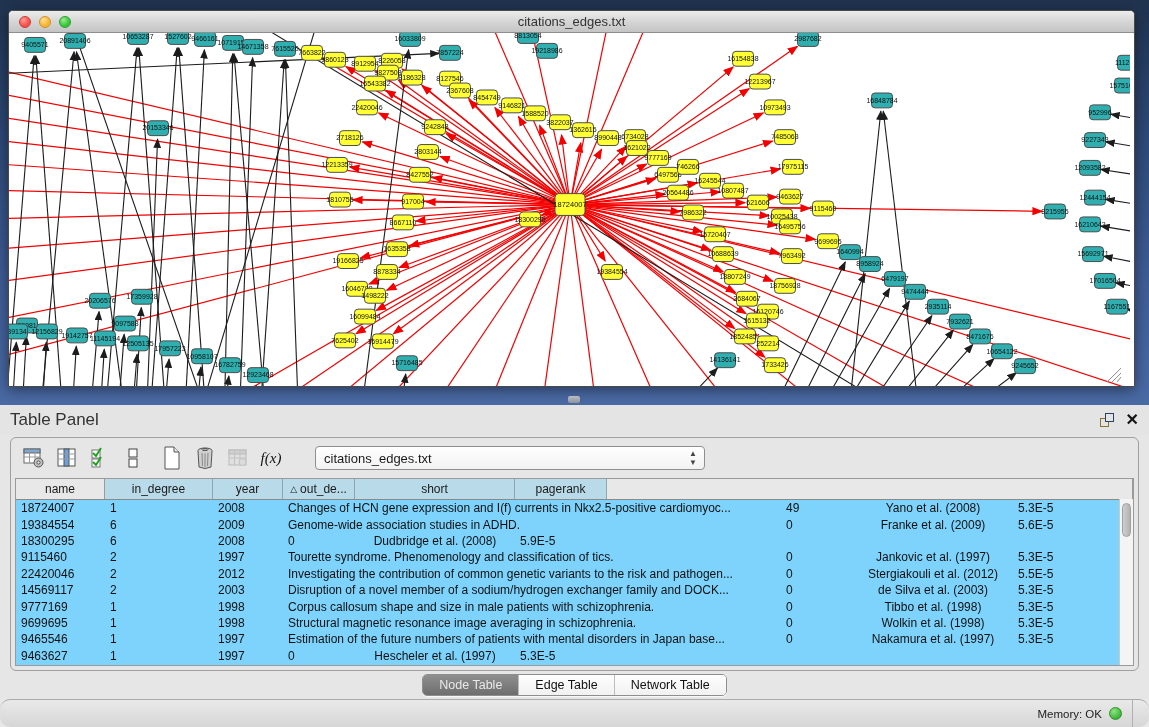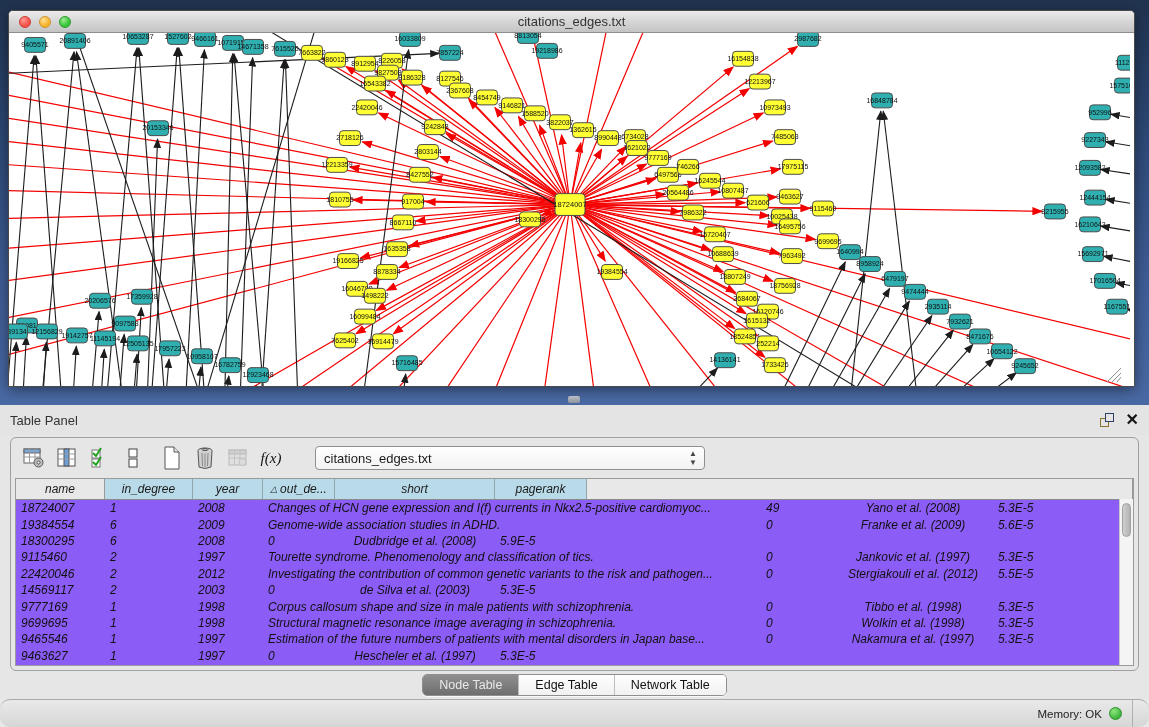--- a/index.html
+++ b/index.html
@@ -24,52 +24,52 @@
   .win-title { position:absolute; left:0; right:0; text-align:center; font-size:13px; color:#333; }
   .canvas { flex:1; background:#fff; position:relative; overflow:hidden; }
   .canvas svg { display:block; }
   .divider-grip { position:absolute; left:568px; top:396px; width:12px; height:7px;
     background:linear-gradient(180deg,#cfcfcf,#9a9a9a); border-radius:2px; opacity:.85; }
 
   
   .table-panel { position:relative; width:1149px; height:294px; background:#e6e6e6; }
   .panel-header { height:30px; display:flex; align-items:center; padding:0 10px;
     background:#e4e4e4; }
-  .panel-title { font-size:13px; color:#333; }
+  .panel-title { font-size:17px; color:#333; }
   .ph-actions { margin-left:auto; display:flex; align-items:center; gap:12px; }
   .float-icon { position:relative; width:14px; height:14px; display:inline-block; }
   .float-icon .sq1 { position:absolute; left:0; bottom:0; width:9px; height:9px; border:1.5px solid #8a7430; }
   .float-icon .sq2 { position:absolute; right:0; top:0; width:9px; height:9px; border:1.5px solid #2e3f66; background:#e4e4e4; }
   .close-x { font-size:16px; font-weight:bold; color:#151515; line-height:14px; cursor:default; }
 
   .panel-body { margin:2px 10px 0; height:234px; border:1px solid #a0a0a0; border-radius:6px;
     background:#e6e6e6; display:flex; flex-direction:column; overflow:hidden;justify-content:flex-end; }
   .toolbar { flex:0 0 40px; display:flex; align-items:center; padding:0 10px; gap:7px; }
   .tb-btn { width:26px; height:26px; border:none; background:transparent; display:flex;
     align-items:center; justify-content:center; }
   .tb-btn svg { display:block; }
   .fx-label { font-size:15px; font-style:italic; color:#111; font-family:"Liberation Serif", serif; }
   .net-select { margin-left:24px; width:390px; height:24px; border:1px solid #8f8f8f; border-radius:4px;
     background:linear-gradient(180deg,#ffffff,#f2f2f2); display:flex; align-items:center; padding:0 8px;
     font-size:13px; color:#1a1a1a; position:relative; }
   .net-select .stepper { position:absolute; right:7px; top:3px; display:flex; flex-direction:column; line-height:8px; }
   .net-select .stepper span { font-size:8px; color:#444; height:9px; }
 
-  .tablewrap { flex:1; margin:0 4px 4px; border:1px solid #9a9a9a; background:#8b5cf6;
-    display:flex; flex-direction:column; overflow:hidden; position:relative;font-style:italic; }
+  .tablewrap { flex:1; margin:0 4px 4px; border:1px solid #9a9a9a; background:#7dd3fc;
+    display:flex; flex-direction:column; overflow:hidden; position:relative; }
   .thead { display:flex; flex:0 0 20px; font-size:12px; color:#1a1a1a; border-bottom:1px solid #8a8a8a; }
   .th { display:flex; align-items:center; justify-content:center; background:#b9dbe9;
     border-right:1px solid #8fa6ae; height:20px; overflow:hidden; white-space:nowrap; }
   .th.gray { background:#e8e8e8; border-right:1px solid #9a9a9a; }
   .sort-tri { font-size:9px; margin-right:3px; }
   .tbody { flex:1; position:relative; overflow:hidden; }
   .tr { display:flex; height:16.4px; font-size:12px; color:#111; align-items:center; }
   .td { padding:0 5px; overflow:hidden; white-space:nowrap; }
   .c-name { width:89px; }
-  .c-in   { width:88px; }
+  .c-in   { width:108px; }
   .c-year { width:70px; }
   .c-title{ width:498px; }
   .c-out  { width:72px; }
   .c-short{ width:160px; text-align:center; }
   .c-page { width:92px; }
   .c-fill { flex:1; }
   .vscroll { position:absolute; right:0; top:0; bottom:0; width:14px; background:#f4f4f4;
     border-left:1px solid #c9c9c9; }
   .vscroll .thumb { position:absolute; left:2px; right:2px; top:4px; height:34px;
     background:linear-gradient(90deg,#cfcfcf,#b2b2b2); border-radius:6px; border:1px solid #a0a0a0; }
@@ -893,20 +893,21 @@
               <div class="td c-year">2012</div>
               <div class="td c-title">Investigating the contribution of common genetic variants to the risk and pathogen...</div>
               <div class="td c-out">0</div>
               <div class="td c-short">Stergiakouli et al. (2012)</div>
               <div class="td c-page">5.5E-5</div>
             </div>
             <div class="tr">
               <div class="td c-name">14569117</div>
               <div class="td c-in">2</div>
               <div class="td c-year">2003</div>
+              <div class="td c-title">Disruption of a novel member of a sodium/hydrogen exchanger family and DOCK...</div>
               <div class="td c-out">0</div>
               <div class="td c-short">de Silva et al. (2003)</div>
               <div class="td c-page">5.3E-5</div>
             </div>
             <div class="tr">
               <div class="td c-name">9777169</div>
               <div class="td c-in">1</div>
               <div class="td c-year">1998</div>
               <div class="td c-title">Corpus callosum shape and size in male patients with schizophrenia.</div>
               <div class="td c-out">0</div>

